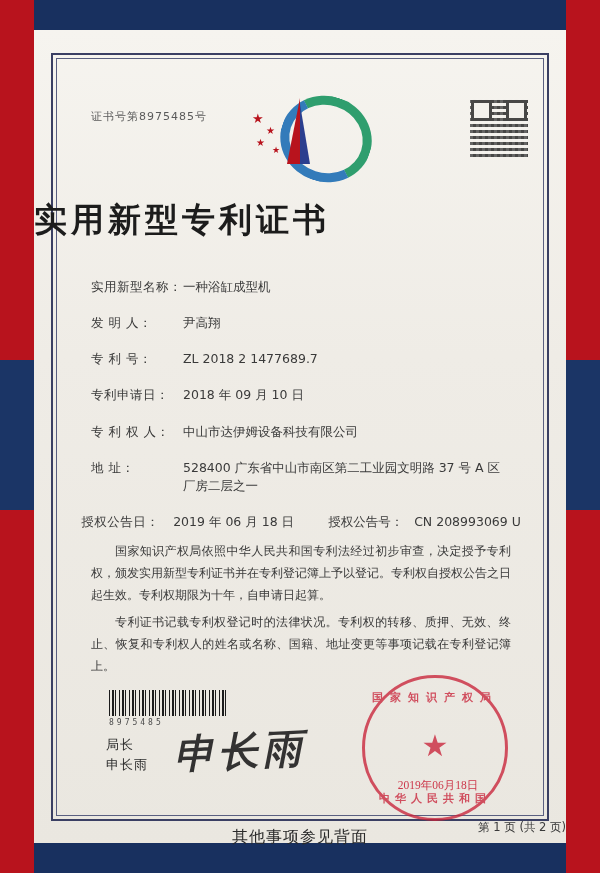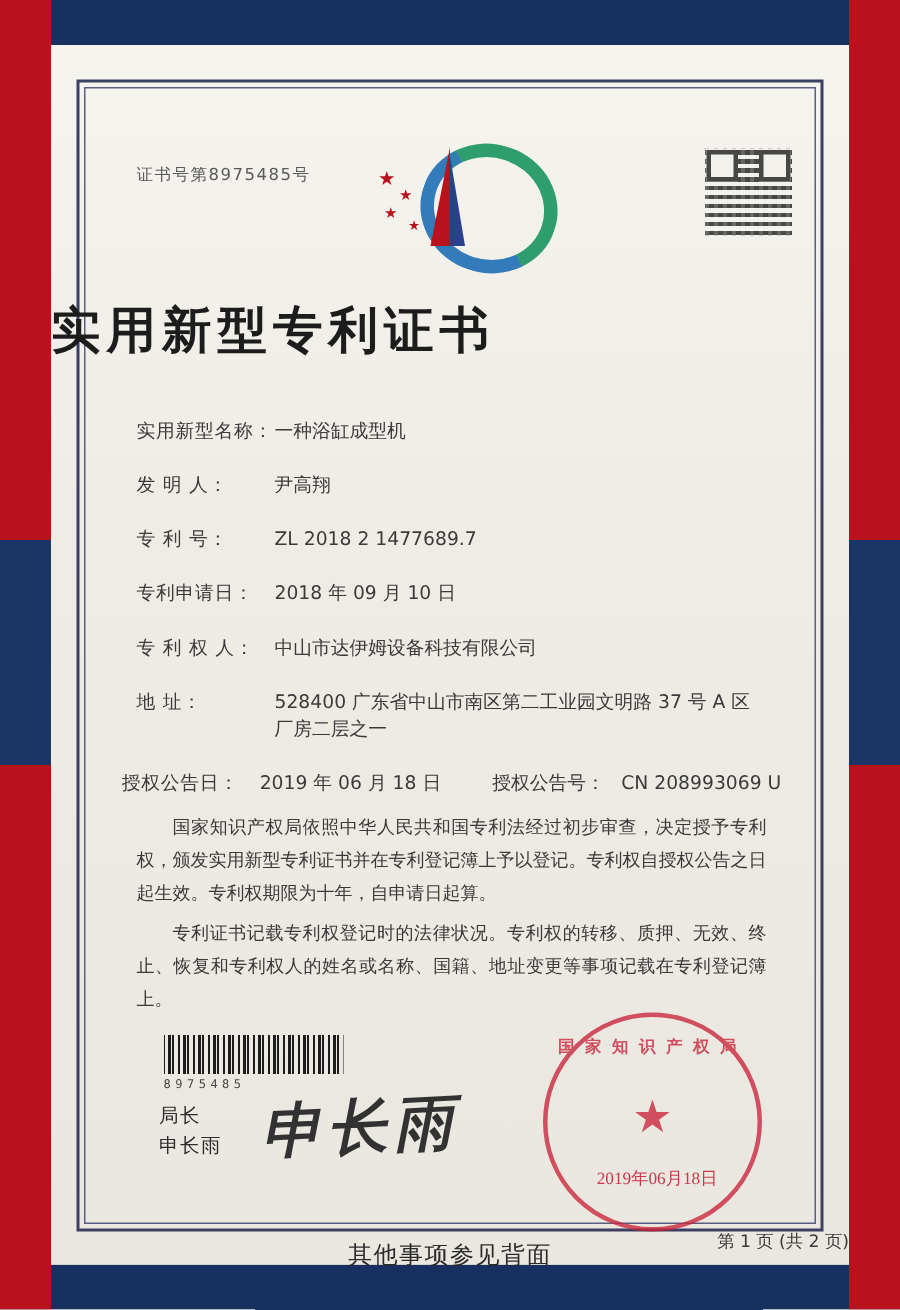--- a/index.html
+++ b/index.html
@@ -456,20 +456,21 @@
 
       <div class="sig-label">
         <div>局长</div>
         <div>申长雨</div>
       </div>
       <div class="sig-hand">申长雨</div>
 
       <div class="seal">
         <div class="seal-text-top">国家知识产权局</div>
         <div class="seal-star">★</div>
+        <div class="seal-text-bottom">中华人民共和国</div>
       </div>
       <div class="seal-date">2019年06月18日</div>
 
       <div class="page-no">第 1 页 (共 2 页)</div>
 
     </div>
   </div>
 
   <div class="back-note">其他事项参见背面</div>
 

